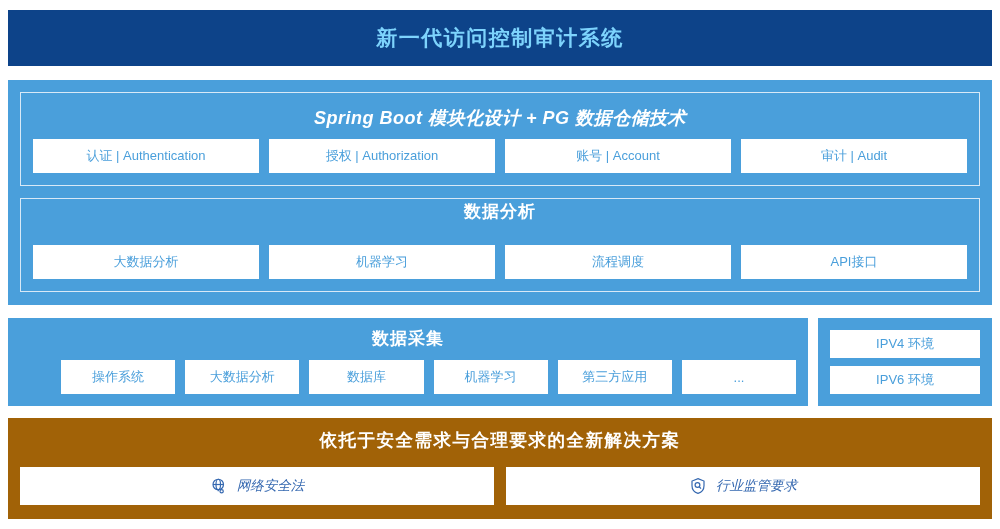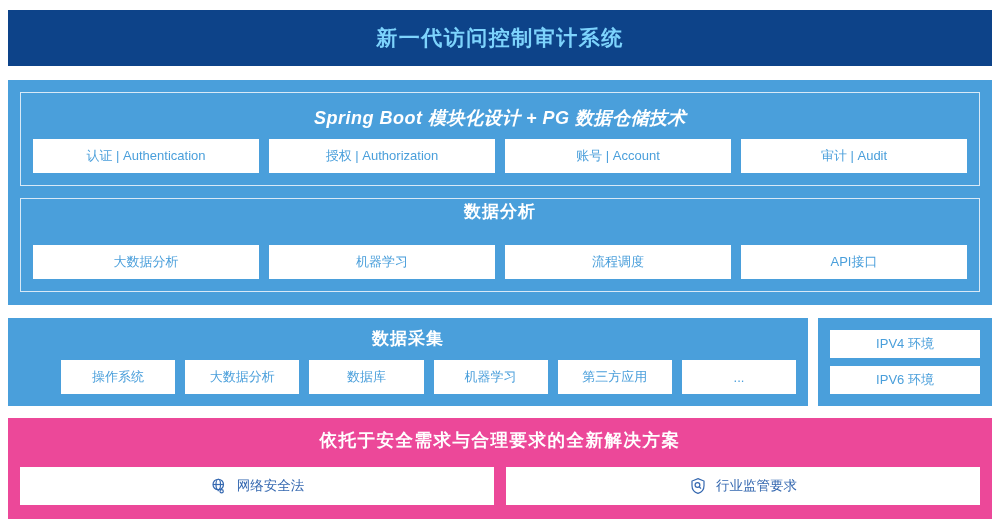--- a/index.html
+++ b/index.html
@@ -41,21 +41,21 @@
     letter-spacing: 1.5px;
   }
 
   
   .panel {
     position: absolute;
     background: #4a9fdb;
     box-sizing: border-box;
   }
   .panel.dark {
-    background: #ec4899;
+    background: #a16207;
   }
 
   
   .group {
     position: absolute;
     border: 1px solid #d8e9f7;
     box-sizing: border-box;
   }
 
   .group-title {
@@ -84,20 +84,21 @@
     font-size: 13px;
     display: flex;
     align-items: center;
     justify-content: center;
     height: 34px;
     box-sizing: border-box;
     white-space: nowrap;
   }
   .chip.dark-text {
     color: #3568b0;
+    font-style: italic;
   }
 
   
   #section-architecture {
     left: 8px;
     top: 80px;
     width: 984px;
     height: 225px;
   }
   #group-springboot {

